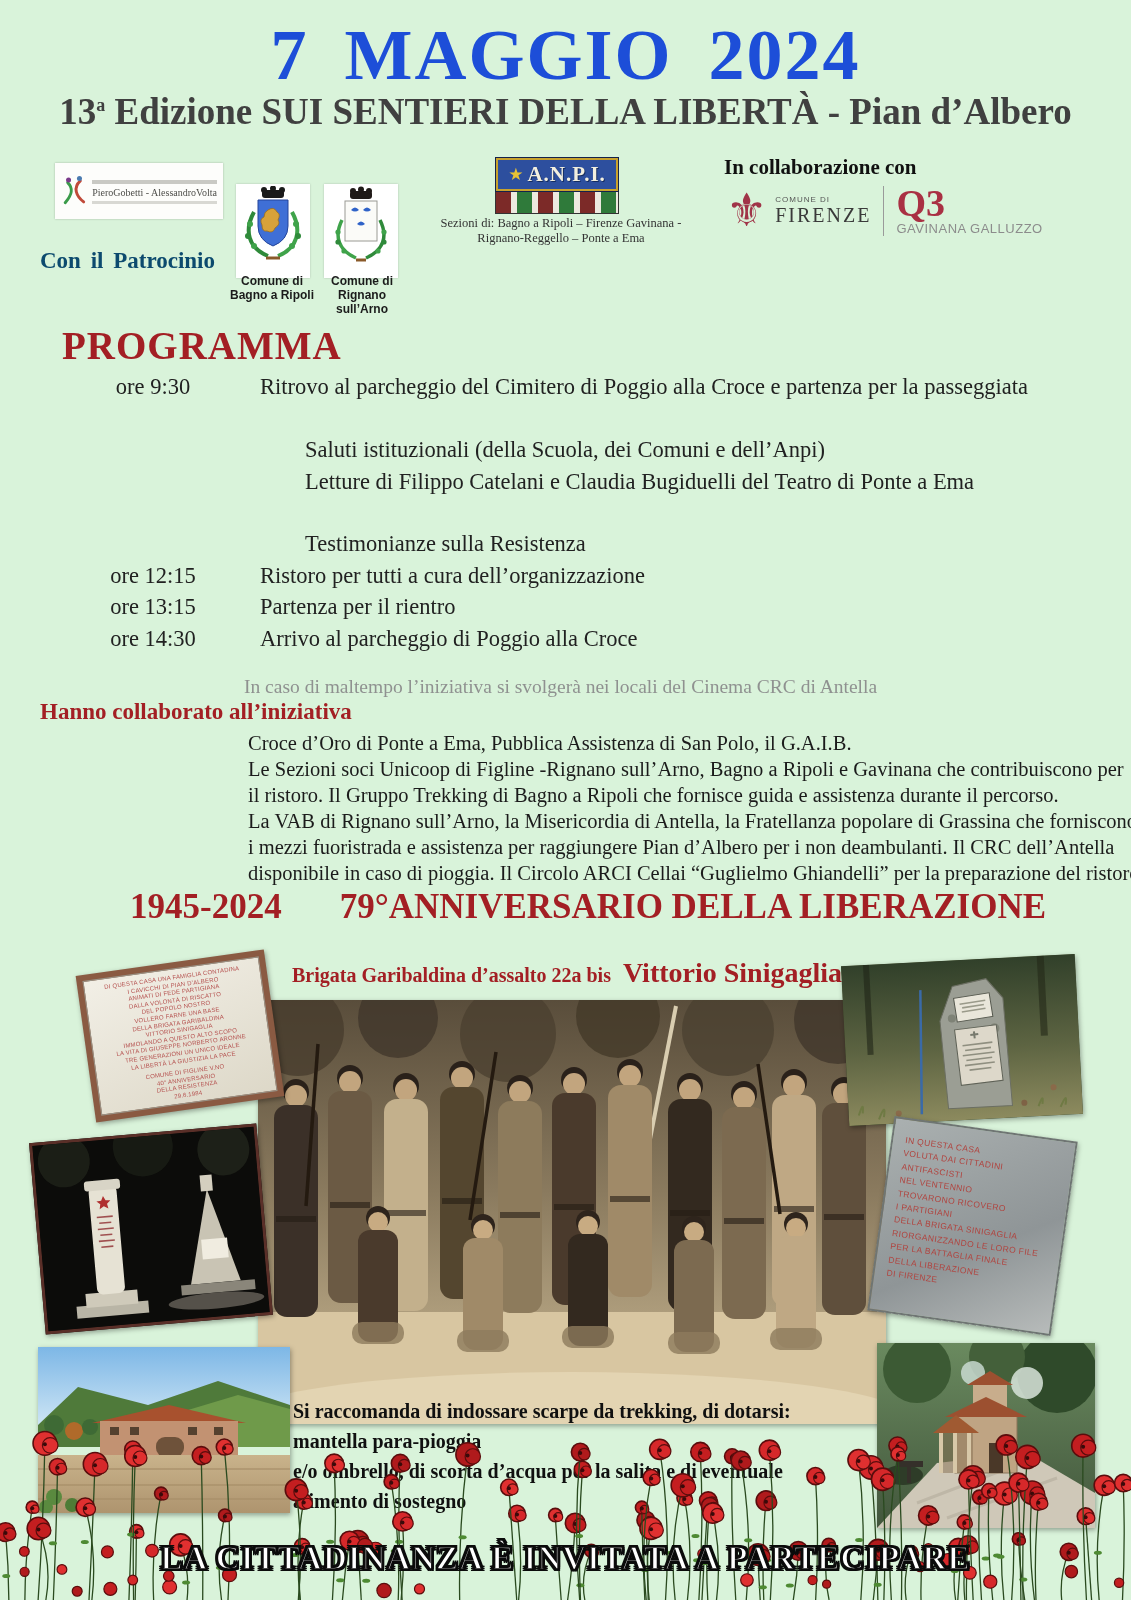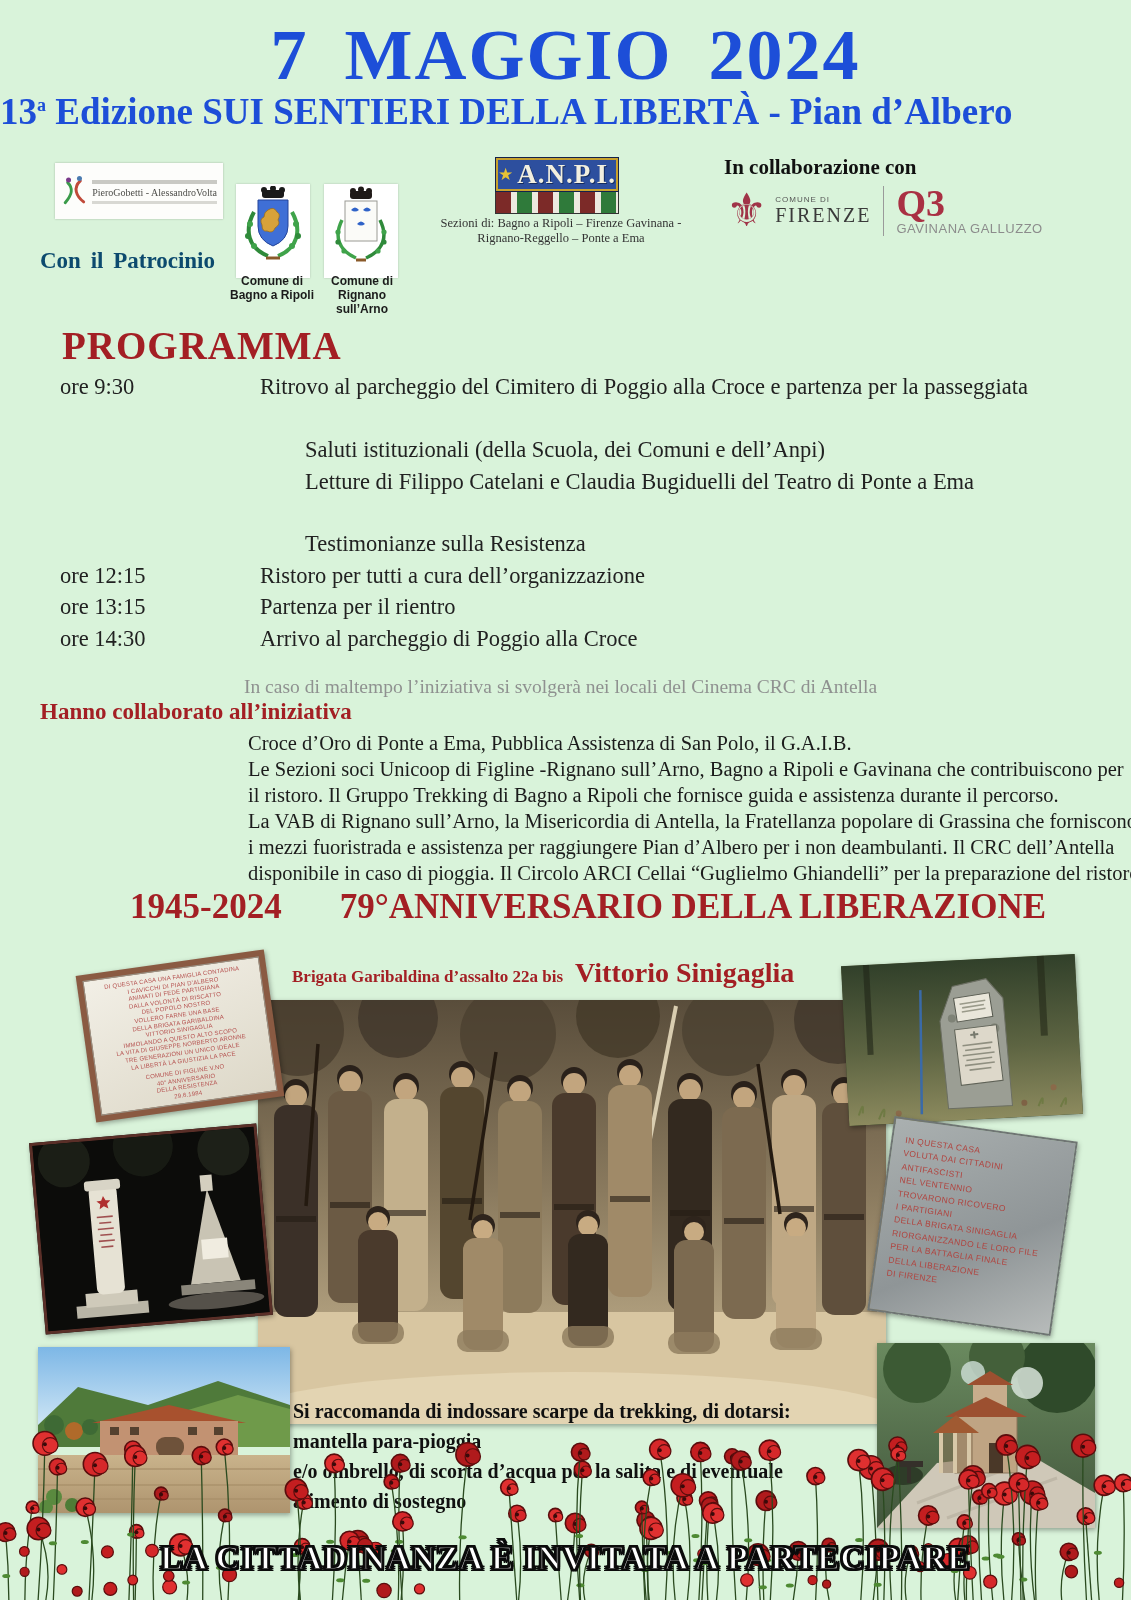--- a/index.html
+++ b/index.html
@@ -6,69 +6,69 @@
   body{background:#9aa39a;}
   #poster{
     position:relative;width:1131px;height:1600px;margin:0 auto;
     background:#d9f3da;overflow:hidden;
     font-family:"Liberation Serif",serif;color:#1c1c1c;
   }
   .abs{position:absolute;}
   
   #date-title{left:0;top:14px;width:100%;text-align:center;
     font-size:72px;font-weight:bold;color:#1d4ed8;letter-spacing:2px;word-spacing:16px;}
-  #edition-title{left:0;top:90px;width:100%;
-    font-size:37px;font-weight:bold;color:#1d4ed8;}
+  #edition-title{left:0;top:90px;width:100%;text-align:center;
+    font-size:37px;font-weight:bold;color:#404040;}
   #edition-title sup{font-size:18px;}
   
   #school-logo{left:55px;top:163px;width:168px;height:56px;background:#fdfdfb;
     box-shadow:0 0 2px rgba(0,0,0,.25);display:flex;align-items:center;gap:6px;padding:3px 6px;box-sizing:border-box;}
   #school-logo .stack{flex:1;}
   #school-logo .fuzz{height:4px;background:#c9c9c4;margin:2px 0 3px;}
   #school-logo .fuzz2{height:3px;background:#d8d8d3;margin-top:3px;}
   #school-logo .name{font-size:10px;color:#4e4e4a;white-space:nowrap;}
   #patronage-label{left:40px;top:248px;font-size:23px;font-weight:bold;color:#0c4a6e;word-spacing:4px;}
   .crest-box{background:#fff;padding:2px;box-shadow:0 0 2px rgba(0,0,0,.2);}
   .crest-caption{font-family:"Liberation Sans",sans-serif;font-size:12px;font-weight:bold;
     line-height:14px;text-align:center;color:#1b1b1b;}
   
   #anpi-logo{left:495px;top:157px;width:124px;}
   #anpi-blue{height:33px;background:#2d4f9e;border:1px solid #15224a;box-shadow:inset 0 0 0 2px #c8a22e;
     display:flex;align-items:center;justify-content:center;gap:4px;}
   #anpi-blue .star{color:#e6c235;font-size:17px;line-height:1;}
-  #anpi-blue .acr{color:#f2efdf;font-size:27px;font-weight:bold;letter-spacing:1px;text-shadow:1px 1px 0 #152c5e;}
+  #anpi-blue .acr{color:#f2efdf;font-size:21px;font-weight:bold;letter-spacing:1px;text-shadow:1px 1px 0 #152c5e;}
   #anpi-stripes{height:21px;border:1px solid #333;border-top:none;
     background:repeating-linear-gradient(90deg,#7c2a28 0 15px,#ece9df 15px 21px,#2f7a3a 21px 36px,#ece9df 36px 42px);}
   #anpi-caption{left:430px;top:216px;width:262px;text-align:center;
     font-size:12.5px;line-height:15px;color:#333;}
   
   #collab-label{left:724px;top:155px;font-size:21px;font-weight:bold;color:#101010;}
   #firenze-logo{left:726px;top:180px;display:flex;align-items:center;gap:8px;height:62px;}
   #firenze-logo .giglio{font-size:46px;color:#a03448;line-height:1;}
   #firenze-logo .com-sm{font-size:8px;letter-spacing:1px;color:#555;font-family:"Liberation Sans",sans-serif;}
   #firenze-logo .com-big{font-size:20px;letter-spacing:2px;color:#3a3a3a;}
   #firenze-logo .vdiv{width:1px;height:50px;background:#9a9a9a;margin:0 4px;}
   #firenze-logo .q3{font-size:38px;font-weight:bold;color:#a93043;line-height:.9;}
   #firenze-logo .q3s{font-size:13px;color:#8c8c8c;font-family:Liberation Sans, sans-serif;letter-spacing:.5px;}
   #ic-lines{left:724px;top:250px;font-size:25px;font-weight:bold;color:#101010;line-height:33px;}
   
   #programma-title{left:62px;top:323px;font-size:39px;font-weight:bold;color:#a31f24;letter-spacing:1px;}
   .prog-row{position:absolute;left:0;width:1100px;height:30px;font-size:22.5px;color:#212121;}
-  .prog-time{position:absolute;left:60px;width:186px;text-align:left;}
+  .prog-time{position:absolute;left:60px;width:186px;text-align:center;}
   .prog-text{position:absolute;left:260px;white-space:nowrap;}
   .prog-row.sub .prog-text{left:305px;}
   
   #weather-note{left:244px;top:676px;font-size:19.5px;color:#8f9190;}
   #collab-title{left:40px;top:699px;font-size:23px;font-weight:bold;color:#a31f24;}
   #collab-lines{left:248px;top:730px;font-size:20.5px;line-height:26px;color:#1b1b1b;white-space:nowrap;}
   
   #anniversary{left:130px;top:887px;font-size:35px;font-weight:bold;color:#a31f24;}
   #anniversary .years{margin-right:58px;}
   #brigade{left:292px;top:957px;color:#a31f24;white-space:nowrap;}
-  #brigade .sm{font-size:17px;font-weight:bold;}
+  #brigade .sm{font-size:20px;font-weight:bold;}
   #brigade .bg{font-size:28px;font-weight:bold;margin-left:12px;}
   
   .photo{position:absolute;box-shadow:1px 2px 5px rgba(0,0,0,.35);}
   .photo svg{display:block;}
   #plaque-photo{left:85px;top:962px;width:190px;height:148px;background:#8a5a42;
     transform:rotate(-8deg);z-index:2;padding:6px;box-sizing:border-box;}
   #plaque-photo .marble{width:100%;height:100%;background:linear-gradient(160deg,#f2efe6,#ddd8c8);
     border:1px solid #9a9488;text-align:center;padding-top:5px;box-sizing:border-box;}
   #plaque-photo .ln{display:block;font-family:"Liberation Sans",sans-serif;font-size:6px;
     line-height:7.6px;color:#b5504e;letter-spacing:.2px;}

